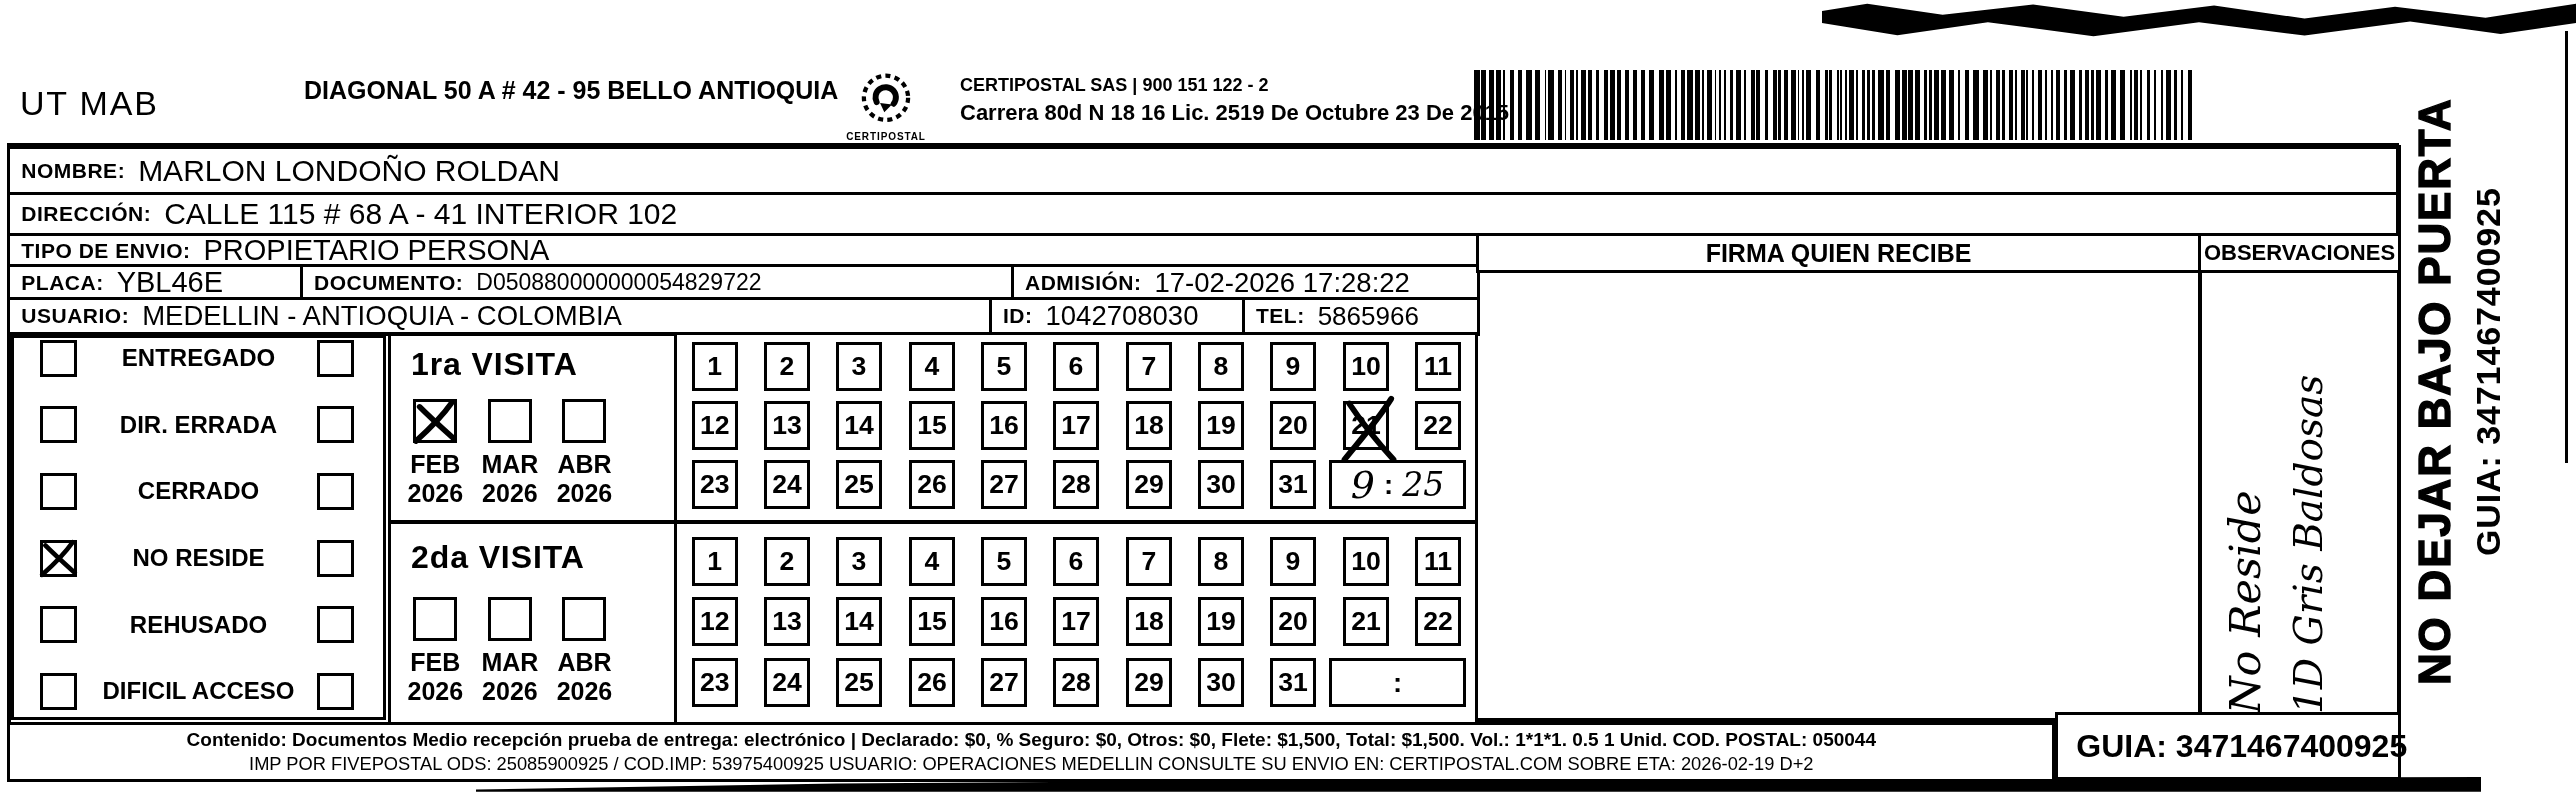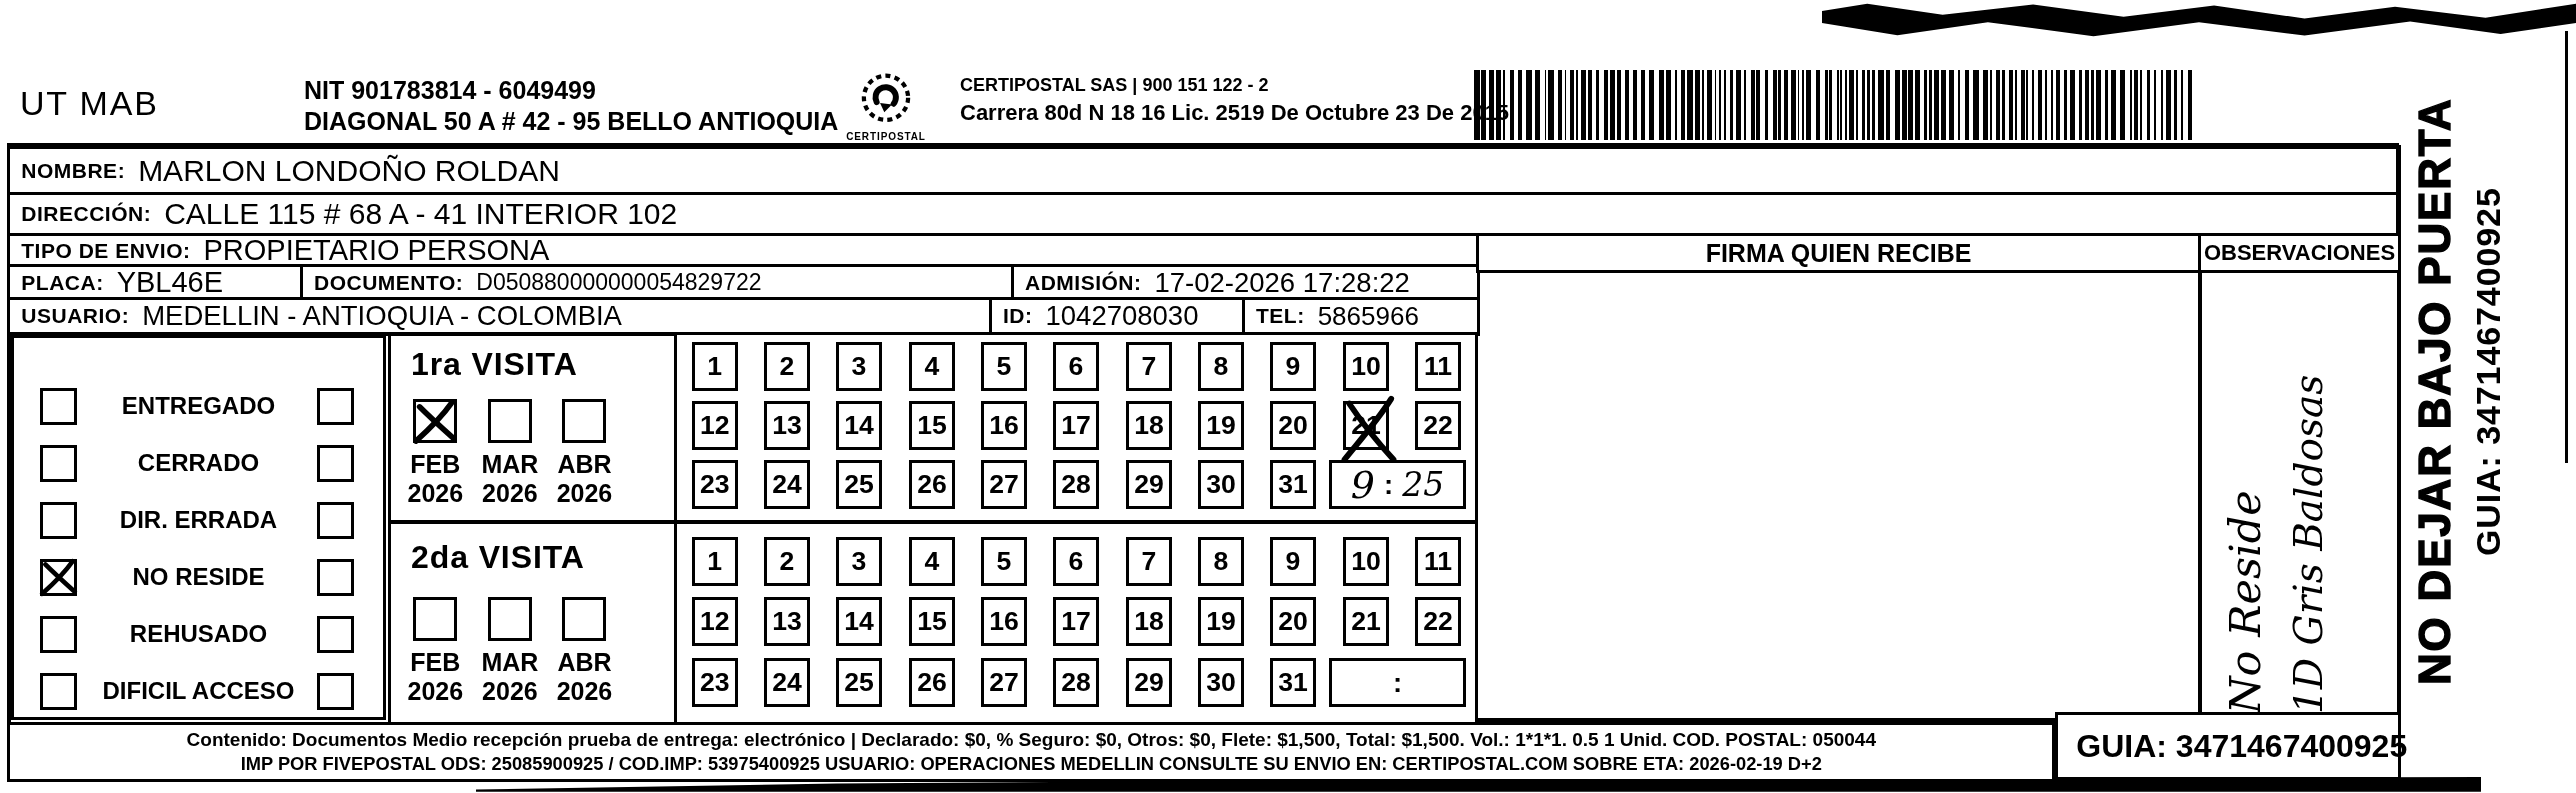--- a/index.html
+++ b/index.html
@@ -17,21 +17,21 @@
   .sender{font-size:34px;letter-spacing:1.8px;}
   .hdr2{font-size:25px;font-weight:600;line-height:1.25;}
   .logo-cap{font-size:10px;font-weight:bold;letter-spacing:0.9px;text-align:center;}
   .logo-dash{border-top:1.8px dashed #000;width:79px;margin:0.9px auto 0;}
   .barcode{display:flex;align-items:stretch;}
   .barcode div{background:#000;height:100%;}
   
   #status-box{left:11px;top:335px;width:375px;height:385px;border:3.7px solid #000;position:absolute;
               display:flex;flex-direction:column;box-sizing:border-box;background:#fff;}
   .vhead{display:flex;justify-content:space-between;padding:3.7px 31px 0;font-size:33px;font-weight:bold;}
-  #status-rows{flex:1;display:flex;flex-direction:column;justify-content:flex-end;padding:1.8px 0 7.3px;gap:20px;}
+  #status-rows{flex:1;display:flex;flex-direction:column;justify-content:space-between;padding:1.8px 0 7.3px;gap:20px;}
   .status-row{display:grid;grid-template-columns:40px 1fr 40px;align-items:center;padding:0 26px;}
   .status-label{text-align:center;font-weight:bold;font-size:24px;}
   .cbox{position:relative;width:37px;height:37px;border:3.7px solid #000;box-sizing:border-box;display:inline-block;background:#fff;}
   .cbox.big{width:44px;height:44px;}
   .xm{position:absolute;left:-5.5px;top:-5.5px;width:calc(100% + 11px);height:calc(100% + 11px);}
   .xm path{stroke:#000;stroke-width:4.5;fill:none;stroke-linecap:round;}
   
   .vtitle{font-size:32px;font-weight:bold;letter-spacing:0.9px;}
   .months{display:flex;gap:18.3px;}
   .mcol{display:flex;flex-direction:column;align-items:center;gap:7.3px;}
@@ -53,36 +53,35 @@
            justify-content:center;font-weight:bold;background:#fff;}
   .obs-hand{position:absolute;writing-mode:vertical-rl;transform:rotate(180deg);white-space:nowrap;
             font-family:"DejaVu Serif",serif;font-style:italic;line-height:1.55;}
   .obs-hand .l1{font-size:43px;} .obs-hand .l2{font-size:39px;}
   .rot{position:absolute;writing-mode:vertical-rl;transform:rotate(180deg);white-space:nowrap;}
   .warn{font-size:44px;font-weight:bold;letter-spacing:1.8px;-webkit-text-stroke:1.4px #000;}
   .guia-rot{font-size:34px;font-weight:600;letter-spacing:0.9px;}
   
   #footer-box{left:7.3px;top:722px;width:2048px;height:60px;}
   .f1{font-size:19px;font-weight:600;}
-  .f2{font-size:18.3px;font-weight:bold;}
+  .f2{font-size:18.3px;font-weight:normal;}
   .artifact{position:absolute;background:#000;}
 </style>
 </head>
 <body>
 
 <div id="page">
 
   <div class="artifact" style="left:1822px;top:0;width:754px;height:37px;
        clip-path:polygon(0 30%,6% 10%,16% 40%,28% 12%,40% 45%,52% 15%,64% 50%,76% 18%,88% 48%,100% 10%,100% 62%,90% 92%,78% 58%,64% 96%,50% 60%,36% 98%,22% 60%,10% 95%,0 62%);"></div>
   <div class="artifact" style="left:2565px;top:31px;width:2.7px;height:432px;"></div>
   <div class="artifact" style="left:476px;top:777px;width:2005px;height:14.7px;clip-path:polygon(0 85%,18% 45%,45% 18%,100% 0,100% 100%,0 100%);"></div>
 
   <div class="abs sender" style="left:20px;top:84px;">UT MAB</div>
   <div class="abs hdr2" style="left:304px;top:75px;">
-    <div>NIT 901783814 - 6049499</div>
     <div>DIAGONAL 50 A # 42 - 95  BELLO  ANTIOQUIA</div>
   </div>
 
   <div class="abs" style="left:844px;top:71px;width:84px;text-align:center;">
     <svg width="68" height="57" viewBox="0 0 80 66">
       <circle cx="40" cy="31" r="26" fill="none" stroke="#000" stroke-width="5" stroke-dasharray="6 5"></circle>
       <path d="M29 36 a 12 12 0 1 1 20 2" fill="none" stroke="#000" stroke-width="7" stroke-linecap="round"></path>
       <path d="M33 37 l 14 2 -9 9 z" fill="#000"></path>
     </svg>
     <div class="logo-cap">CERTIPOSTAL</div>
@@ -251,26 +250,26 @@
 
   <div id="status-box">
     <div id="status-rows">
         <div class="status-row">
           <span class="cbox"></span>
           <span class="status-label">ENTREGADO</span>
           <span class="cbox"></span>
         </div>
         <div class="status-row">
           <span class="cbox"></span>
+          <span class="status-label">DIR. ERRADA</span>
+          <span class="cbox"></span>
+        </div>
+        <div class="status-row">
+          <span class="cbox"></span>
           <span class="status-label">CERRADO</span>
-          <span class="cbox"></span>
-        </div>
-        <div class="status-row">
-          <span class="cbox"></span>
-          <span class="status-label">DIR. ERRADA</span>
           <span class="cbox"></span>
         </div>
         <div class="status-row">
           <span class="cbox">
             <svg class="xm" viewBox="0 0 40 40">
               <path d="M7 8 C15 16 26 26 35 34"></path>
               <path d="M33 5 C26 15 14 27 4 36"></path>
             </svg>
           </span>
           <span class="status-label">NO RESIDE</span>

